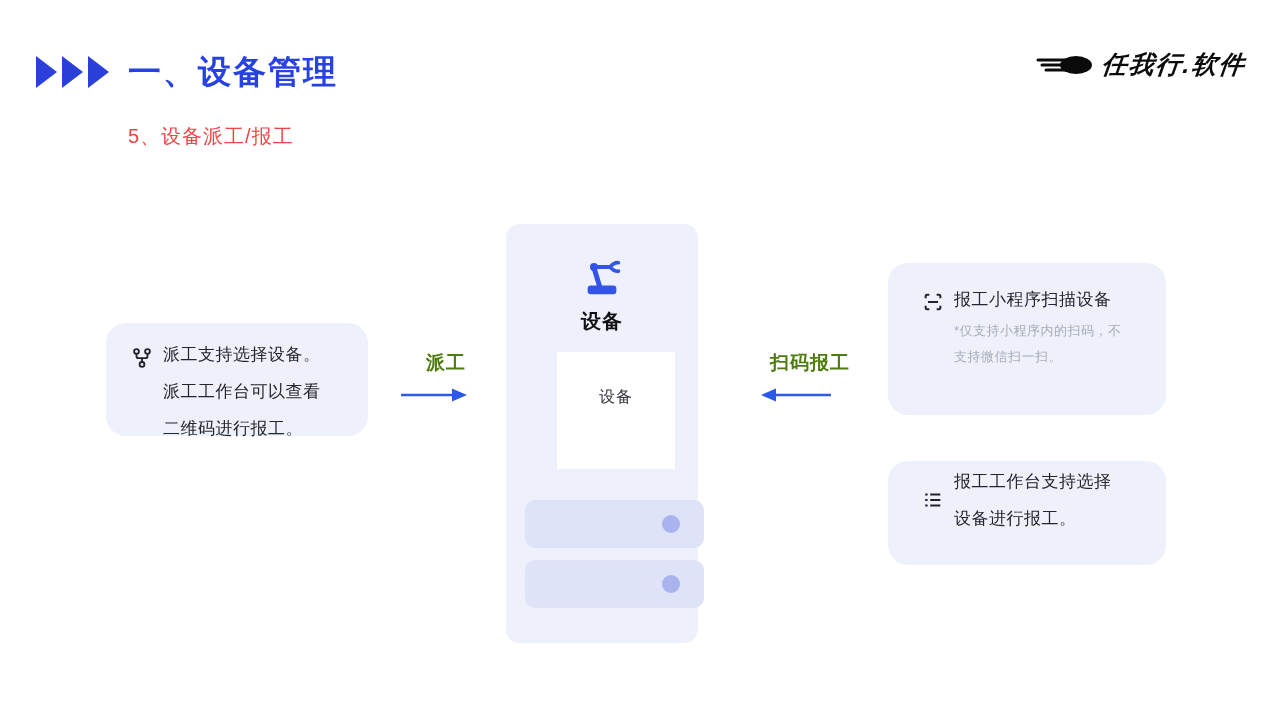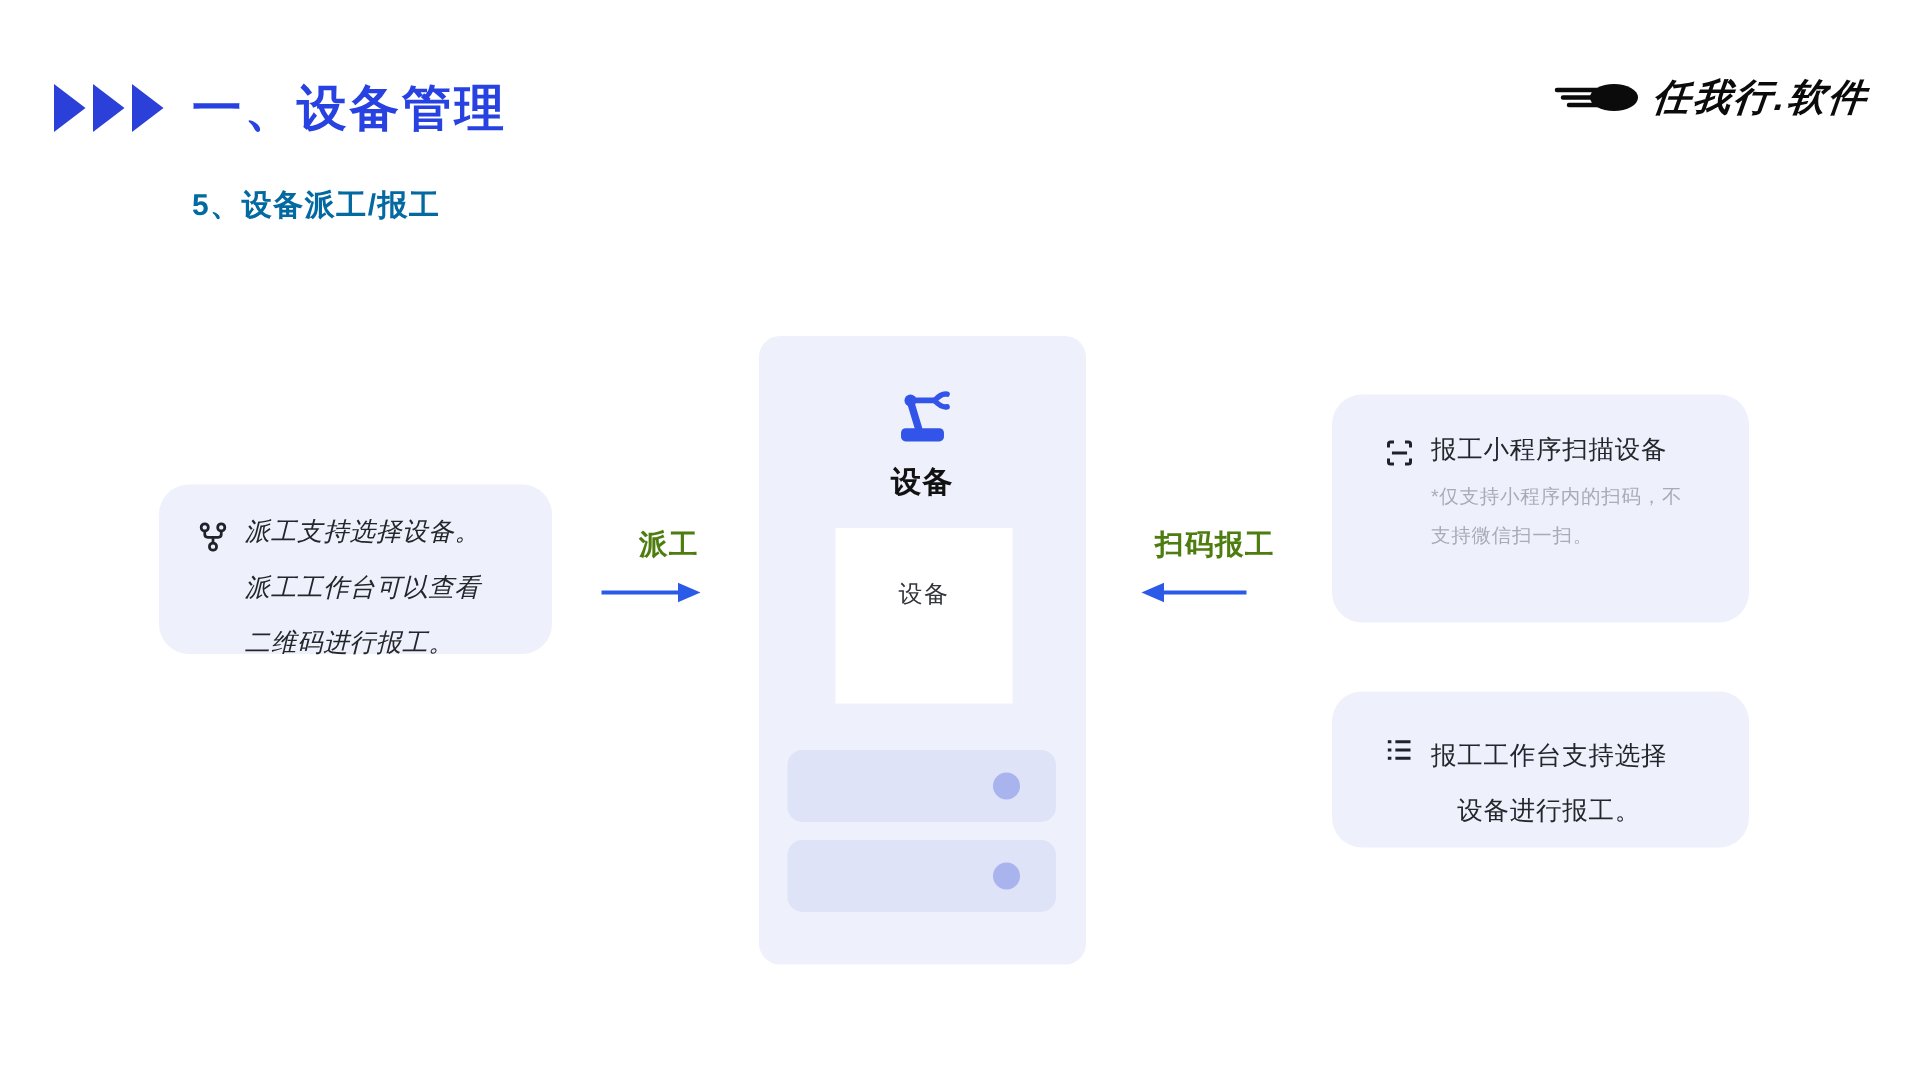--- a/index.html
+++ b/index.html
@@ -27,39 +27,39 @@
     font-size:33px; font-weight:bold; color:#2742e0;
     letter-spacing:2px;
   }
   .logo { right:34px; top:48px; display:flex; align-items:center; gap:8px; }
   .logo-text {
     font-size:25px; font-weight:bold; font-style:italic; color:#0b0b0b;
     letter-spacing:2px; transform:skewX(-6deg);
   }
   .subtitle {
     left:128px; top:123px;
-    font-size:20px; font-weight:bold; color:#0369a1;
+    font-size:20px; font-weight:normal; color:#ef4444;
     letter-spacing:1px;
   }
 
   
   .card { background:#eef1fb; border-radius:20px; }
-  .card-left  { left:106px; top:323px; width:262px; height:113px;font-style:italic; }
-  .card-center{ left:506px; top:224px; width:218px; height:419px; border-radius:14px; }
+  .card-left  { left:106px; top:323px; width:262px; height:113px; }
+  .card-center{ left:506px; top:224px; width:192px; height:419px; border-radius:14px; }
   .card-rtop  { left:888px; top:263px; width:278px; height:152px; }
   .card-rbot  { left:888px; top:461px; width:278px; height:104px; }
 
   .body-line { font-size:17px; line-height:37px; color:#24262b; letter-spacing:0.5px; }
   .note-line { font-size:13px; line-height:26px; color:#a8acb8; letter-spacing:0.5px; }
 
   .card-icon { position:absolute; left:25px; top:24px; width:22px; height:22px; }
   .card-text { position:absolute; left:57px; top:13px; }
   .card-rtop .card-icon, .card-rbot .card-icon { left:34px; top:28px; }
   .card-rtop .card-text { left:66px; top:18px; }
-  .card-rbot .card-text { left:66px; top:24px;text-align:center; }
+  .card-rbot .card-text { left:66px; top:2px; }
 
   
   .robot-icon { position:absolute; left:50%; top:30px; transform:translateX(-50%); width:46px; height:42px; }
   .device-label {
     position:absolute; left:0; top:84px; width:100%;
     text-align:center; font-size:20px; font-weight:bold; color:#111;
     letter-spacing:1px;
   }
   .qr-box {
     position:absolute; left:51px; top:128px; width:118px; height:117px;

